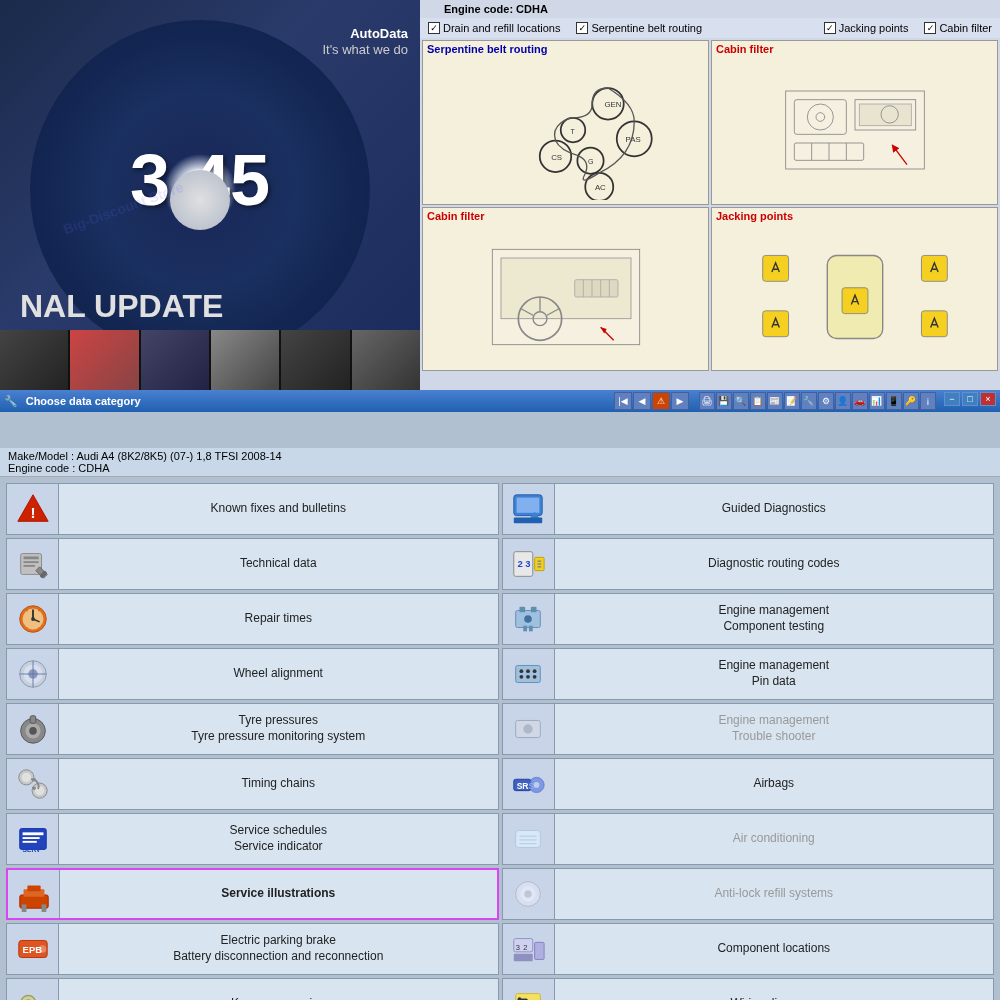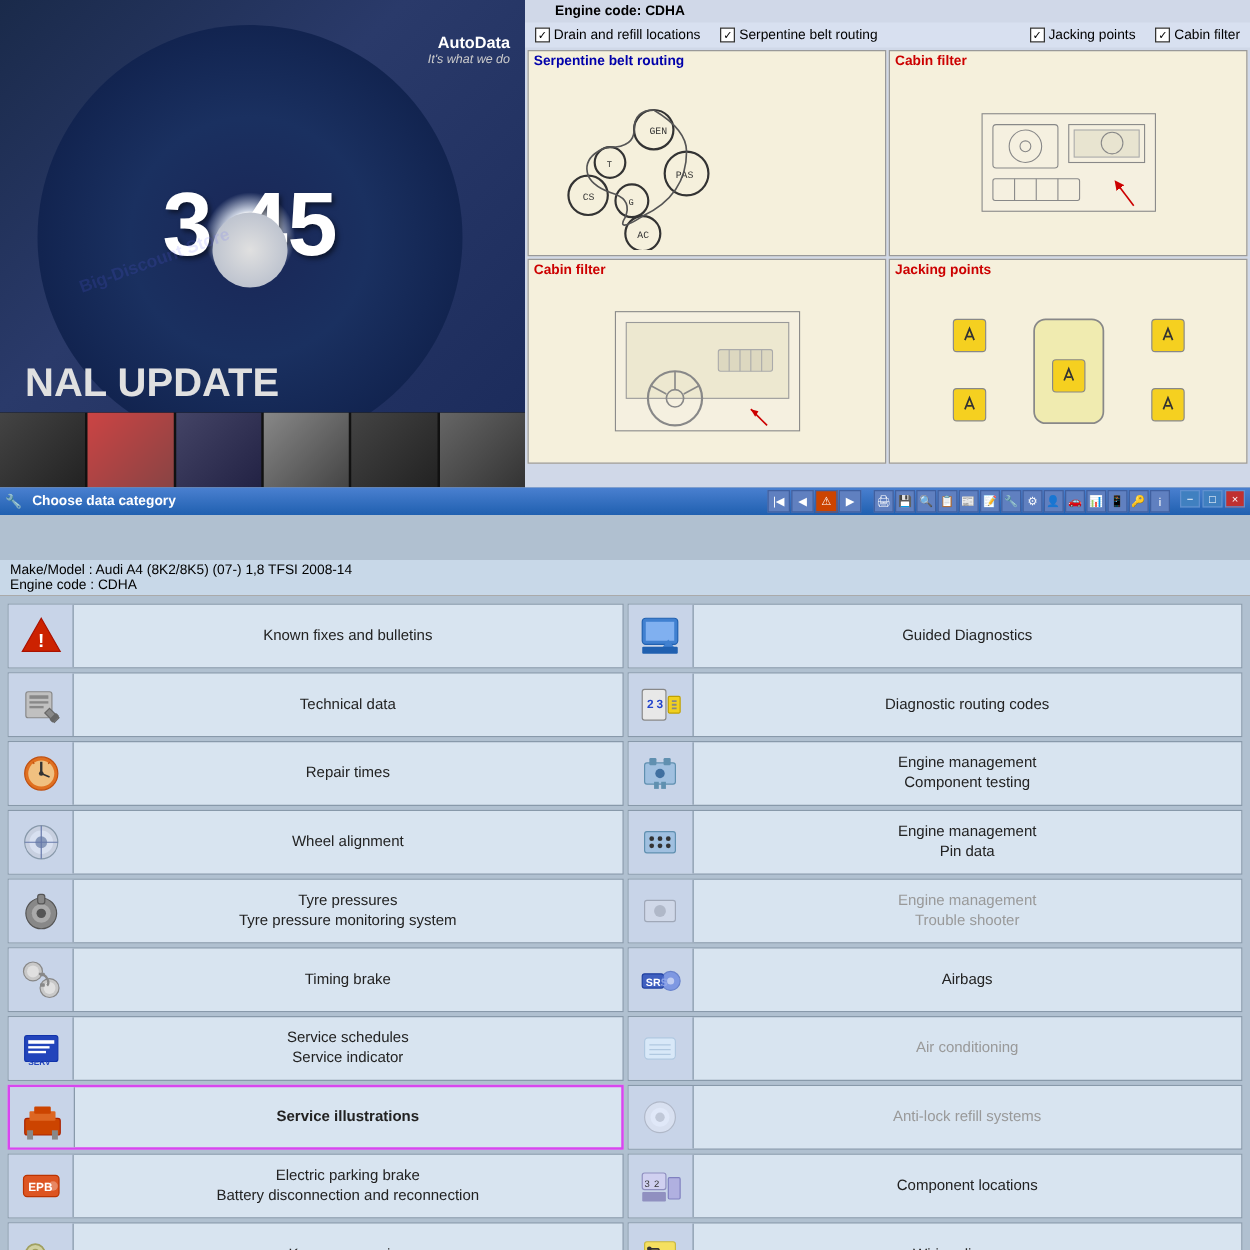--- a/index.html
+++ b/index.html
@@ -160,23 +160,22 @@
     }
 
     .diagram-cell-title.blue { color: #00a; }
     .diagram-cell-title.red { color: #c00; }
 
     .belt-diagram {
       width: 100%;
       height: 100%;
       display: flex;
       align-items: center;
-      justify-content: flex-start;
+      justify-content: flex-end;
       padding-top: 16px;
-      font-family: Liberation Mono, monospace;
     }
 
     
     .bottom-section {
       width: 1000px;
       height: 610px;
       background: #b0c0d0;
       position: relative;
     }
 
@@ -301,21 +300,21 @@
 <body>
 
 <div class="top-section">
 
   <div class="cd-area">
     <div class="cd-disc">
       <div class="cd-version">3.45</div>
       <div class="cd-inner-circle"></div>
     </div>
     <div style="position:absolute;top:26px;right:12px;color:#fff;font-size:13px;font-weight:bold;">AutoData</div>
-    <div style="position:absolute;top:42px;right:12px;color:#ccc;font-size:10px;font-style:italic;">It's what we do</div>
+    <div style="position:absolute;top:42px;right:12px;color:#ccc;font-size:13px;">It's what we do</div>
     <div style="position:absolute;bottom:65px;left:20px;color:#e0e0e0;font-size:32px;font-weight:bold;">NAL UPDATE</div>
     <div class="cd-strip">
       <div class="cd-strip-img"></div>
       <div class="cd-strip-img"></div>
       <div class="cd-strip-img"></div>
       <div class="cd-strip-img"></div>
       <div class="cd-strip-img"></div>
       <div class="cd-strip-img"></div>
     </div>
     <div class="watermark" style="top:200px;left:60px;">Big-Discount Store</div>
@@ -635,21 +634,21 @@
           <circle cx="12" cy="12" r="8" fill="#c8c8c8" stroke="#888" stroke-width="1"></circle>
           <circle cx="12" cy="12" r="5" fill="#e0e0e0"></circle>
           <circle cx="26" cy="26" r="8" fill="#c8c8c8" stroke="#888" stroke-width="1"></circle>
           <circle cx="26" cy="26" r="5" fill="#e0e0e0"></circle>
 
           <path d="M17,14 Q22,14 24,18 Q26,22 24,24" fill="none" stroke="#888" stroke-width="2"></path>
           <rect x="18" y="13" width="4" height="3" rx="1" fill="#888"></rect>
           <rect x="18" y="22" width="4" height="3" rx="1" fill="#888"></rect>
         </svg>
       </div>
-      <div class="item-label">Timing brake</div>
+      <div class="item-label">Timing chains</div>
     </div>
 
     <div class="grid-item">
       <div class="item-icon">
         <svg width="38" height="38" viewBox="0 0 38 38">
           <rect x="4" y="14" width="18" height="12" rx="2" fill="#4060c0" stroke="#2040a0" stroke-width="1"></rect>
           <text x="7" y="24" font-size="9" fill="#fff" font-weight="bold">SRS</text>
           <ellipse cx="28" cy="20" rx="8" ry="8" fill="#6080e0" stroke="#4060c0" stroke-width="1" opacity="0.7"></ellipse>
           <circle cx="28" cy="20" r="3" fill="#fff" opacity="0.5"></circle>
         </svg>

